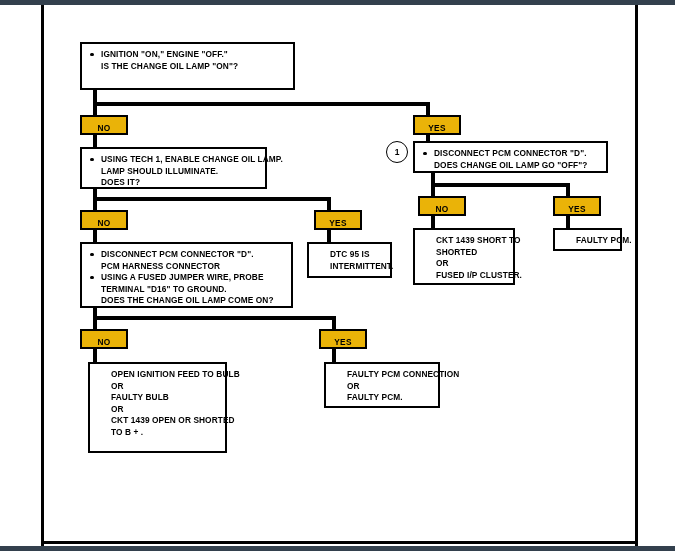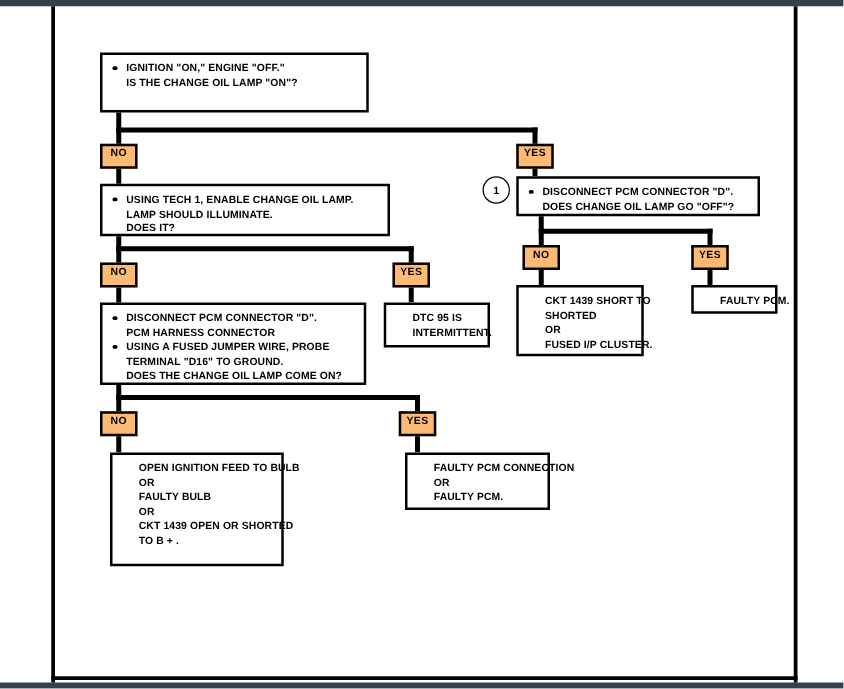--- a/index.html
+++ b/index.html
@@ -95,27 +95,27 @@
 
   
   .rbox {
     padding: 5px 6px 5px 21px;
     font-size: 8.3px;
   }
 
   
   .label-box {
     position: absolute;
-    width: 30px;
+    width: 48px;
     height: 20px;
     border: 2px solid #000;
-    background: #fdba74;
+    background: #eab308;
     box-sizing: border-box;
     display: flex;
-    align-items: flex-start;
+    align-items: flex-end;
     justify-content: center;
     font-size: 8.3px;
     font-weight: bold;
     color: #000;
     letter-spacing: 0.3px;
   }
 
   
   .conn {
     position: absolute;
@@ -180,21 +180,21 @@
     <span>NO</span>
   </div>
   <div class="label-box" style="left:413px; top:115px;">
     <span>YES</span>
   </div>
 
   <div class="conn" style="left:93px; top:135px; width:4px; height:14px;"></div>
 
   <div class="conn" style="left:426px; top:135px; width:4px; height:6px;"></div>
 
-  <div class="node qbox" style="left:80px; top:147px; width:232px; height:42px;">
+  <div class="node qbox" style="left:80px; top:147px; width:187px; height:42px;">
     <div class="lines">
       <div class="qrow">
         <span class="bullet">
             <i></i>
           </span>
         <span class="qtext line">USING TECH 1, ENABLE CHANGE OIL LAMP.</span>
       </div>
       <div class="qrow">
         <span class="bullet empty">
             <i></i>

